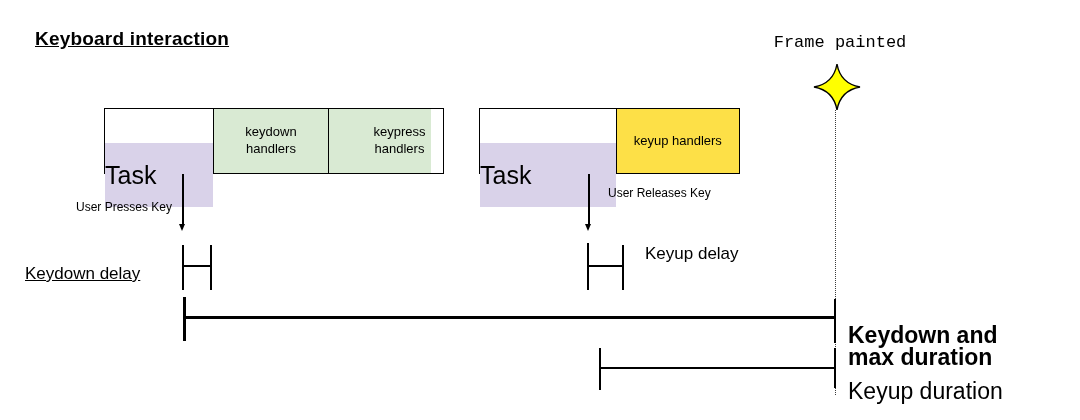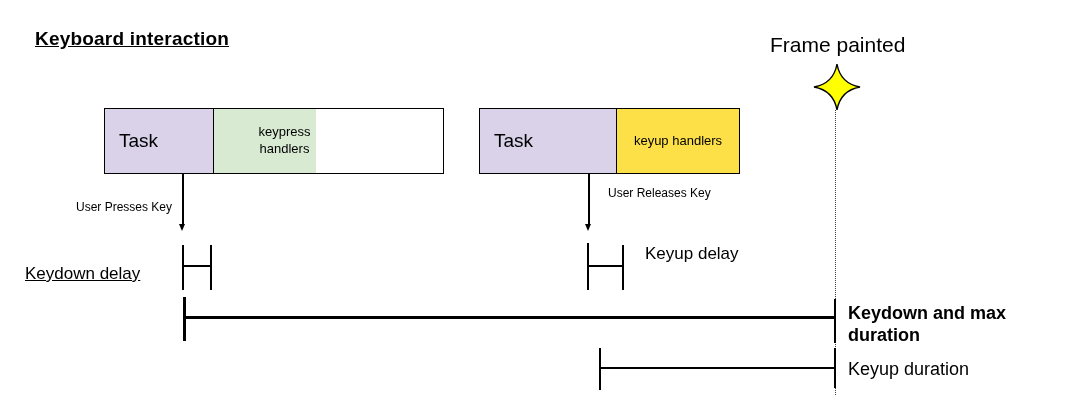--- a/index.html
+++ b/index.html
@@ -16,44 +16,45 @@
   .abs { position: absolute; }
 
   .title {
     font-size: 19px;
     font-weight: bold;
     letter-spacing: 0.2px;
     text-decoration: underline;
   }
 
   .frame-label {
-    font-size: 21px;
-    text-align: left;
+    font-size: 17px;
+    text-align: center;
+    font-family: Liberation Mono, monospace;
   }
 
   .dotted-line {
     width: 0;
     border-left: 1.5px dotted #3c3c3c;
   }
 
   
   .bar {
     display: flex;
     height: 66px;
     border: 1px solid #000;
   }
   .cell {
     height: 100%;
     display: flex;
     align-items: center;
   }
   .cell + .cell { border-left: 1px solid #000; }
   .cell-task {
-    font-size: 19px;
-    padding-left: 14px;
+    font-size: 25px;
+    margin-top: 34px;
   }
   .cell-handler {
     justify-content: center;
     text-align: center;
     font-size: 13px;
     line-height: 1.3;
   }
   .cell-handler .wrap-narrow { width: 78px; }
   .cell-handler .wrap-wide  { width: 104px; }
 
@@ -66,40 +67,43 @@
 
   .arrow-head {
     width: 0; height: 0;
     border-left: 3.5px solid transparent;
     border-right: 3.5px solid transparent;
     border-top: 7px solid #000;
   }
 
   .event-label { font-size: 12px; }
   .delay-label { font-size: 17px; }
-  .duration-label { font-size: 18px; line-height: 22px; }
+  .duration-label { font-size: 23px; line-height: 22px; margin-top: 22px; }
   .duration-label.bold { font-weight: bold; }
 </style>
 </head>
 <body>
 
 <div class="canvas">
 
   <div class="abs title" style="left:35px; top:28px;">Keyboard interaction</div>
 
   <div class="abs frame-label" style="left:770px; top:33px; width:140px;">Frame painted</div>
 
   <svg class="abs" style="left:813px; top:63px;" width="48" height="48" viewBox="0 0 48 48">
     <path d="M24 1 Q27.5 20.5 47 24 Q27.5 27.5 24 47 Q20.5 27.5 1 24 Q20.5 20.5 24 1 Z" stroke="#000" stroke-width="1.4" stroke-linejoin="miter" fill="#ffff00"></path>
   </svg>
 
   <div class="abs dotted-line" style="left:835px; top:110px; height:285px;"></div>
 
   <div class="abs bar" style="left:104px; top:108px; width:340px;">
     <div class="cell cell-task" style="width: 108px; background-color: rgb(217, 210, 233);">Task</div>
+    <div class="cell cell-handler" style="width: 115px; background-color: rgb(217, 234, 211);">
+      <span class="wrap-narrow">keydown handlers</span>
+    </div>
     <div class="cell cell-handler" style="width: 103px; background-color: rgb(217, 234, 211); padding-left: 39px;">
       <span class="wrap-narrow">keypress handlers</span>
     </div>
   </div>
 
   <div class="abs bar" style="left:479px; top:108px; width:261px;">
     <div class="cell cell-task" style="width: 145px; background-color: rgb(217, 210, 233);">Task</div>
     <div class="cell cell-handler" style="width: 132px; background-color: #fde047;">
       <span class="wrap-wide">keyup handlers</span>
     </div>

